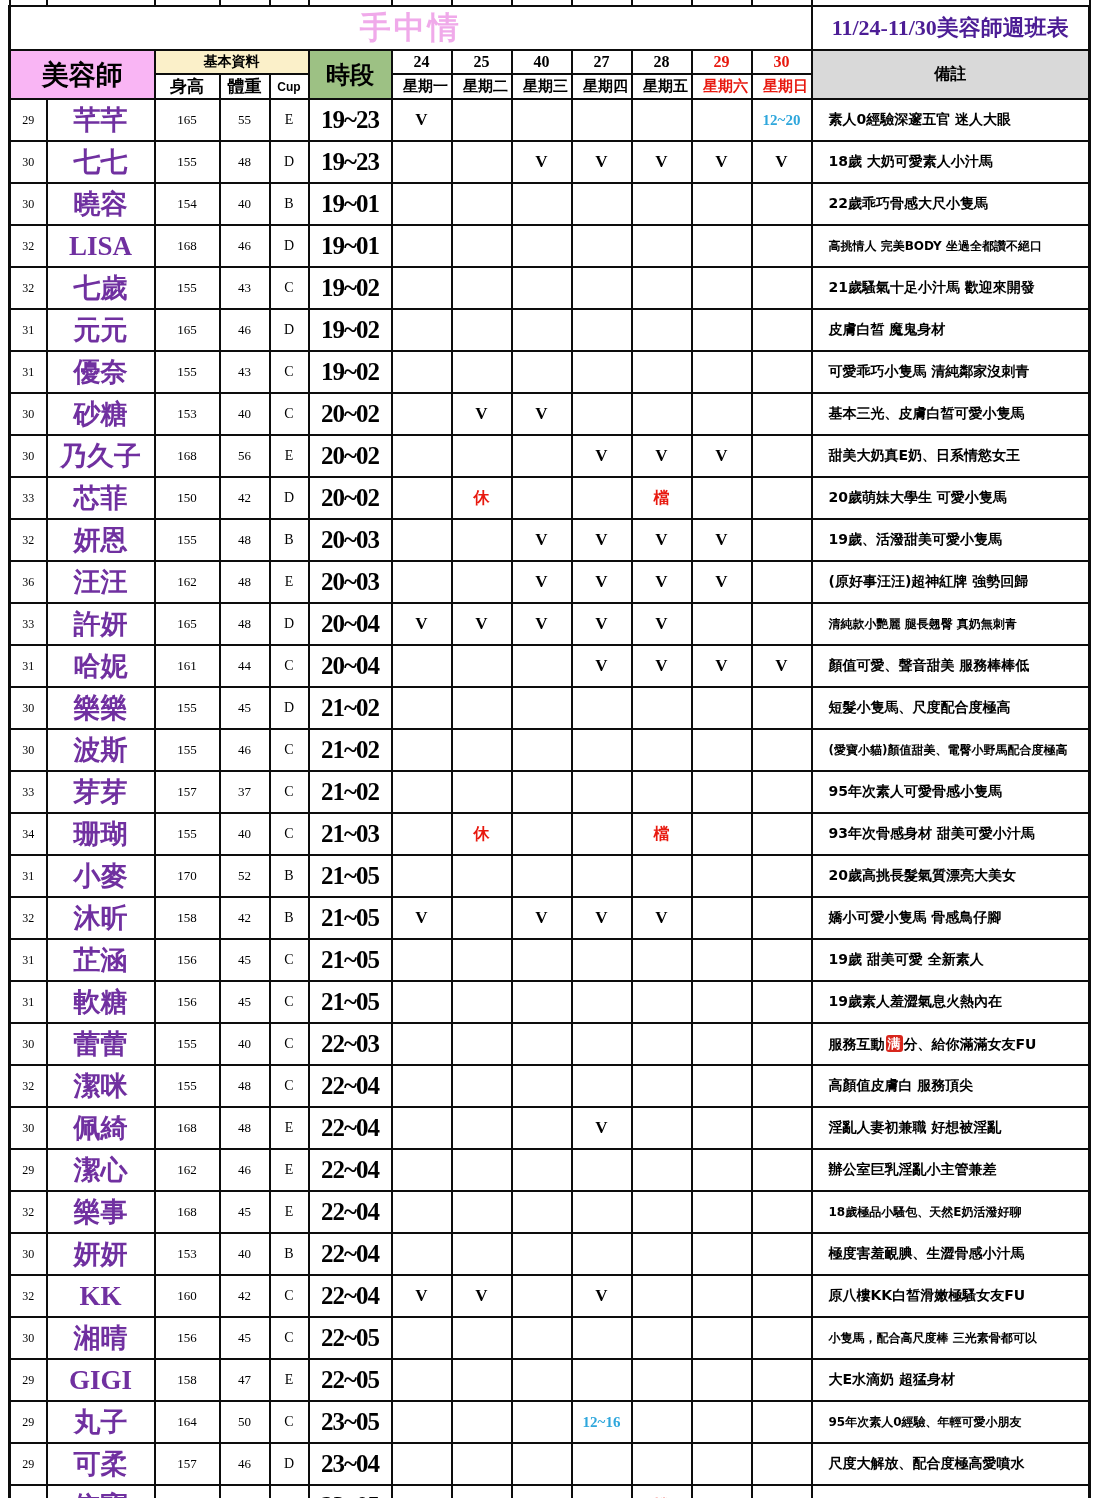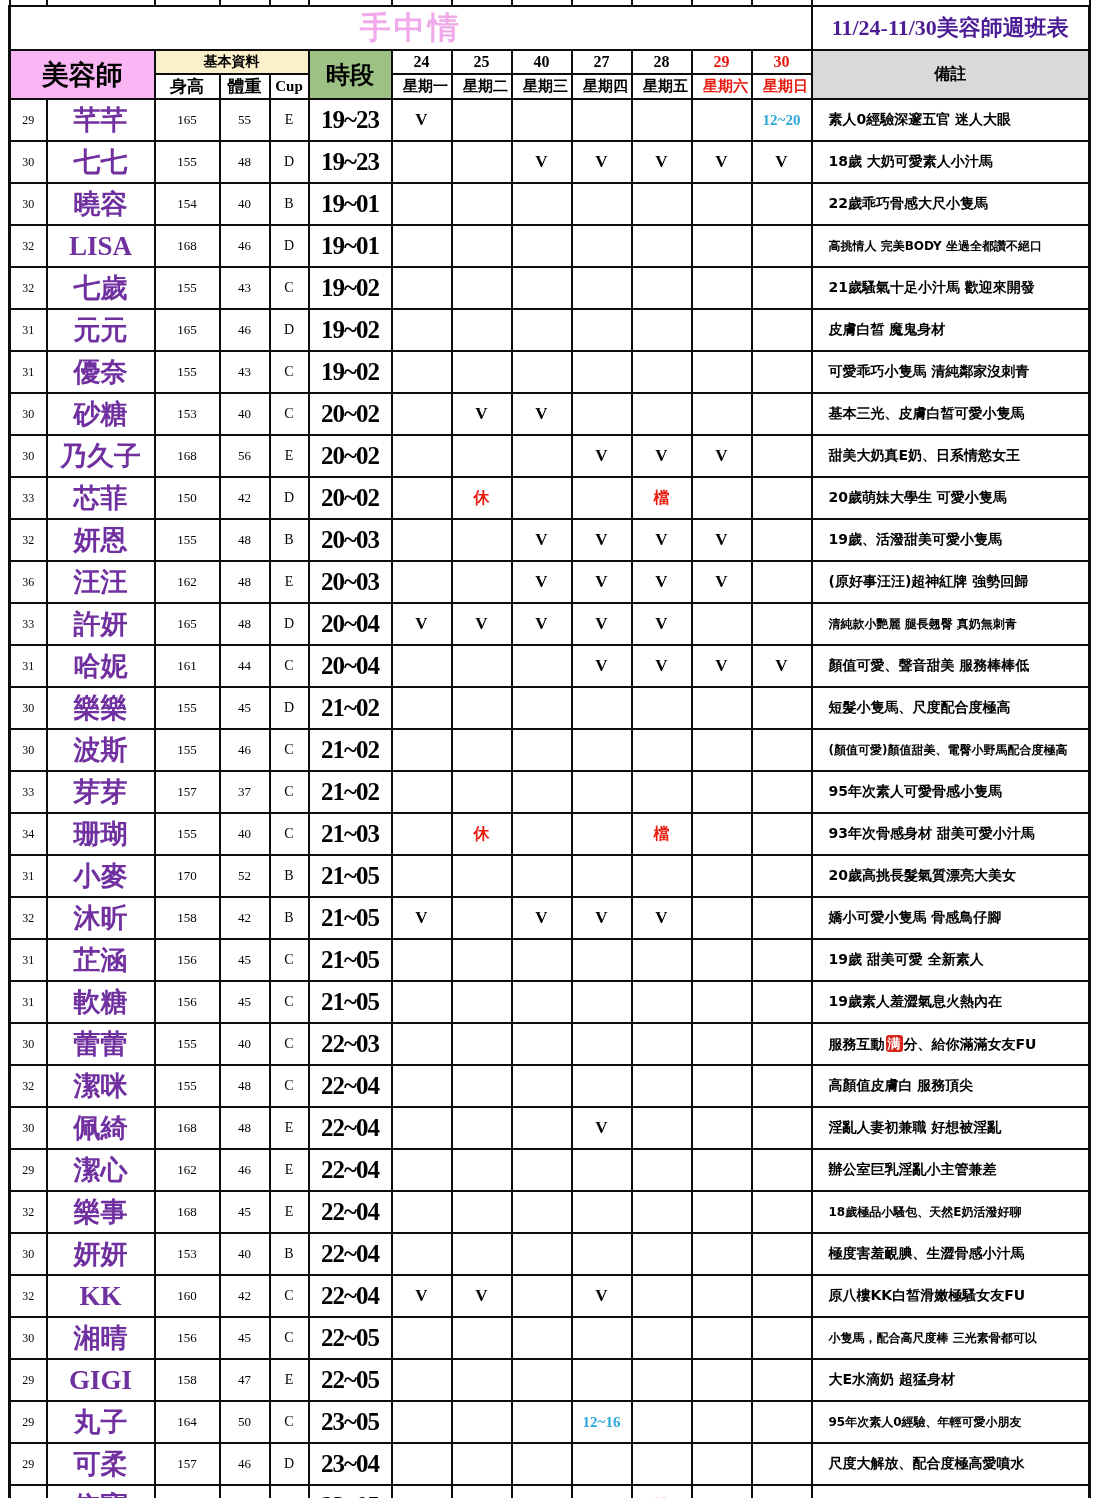--- a/index.html
+++ b/index.html
@@ -11,21 +11,21 @@
   table.sheet{border-collapse:collapse;table-layout:fixed;width:1080px;margin-left:8px;}
   td{border:2px solid var(--line);padding:0;overflow:hidden;white-space:nowrap;text-align:center;vertical-align:middle;background:#fff;}
   tr.strip td{height:5px;border-top:none;}
   td.title-cell{height:39px;border-left-width:3px;}
   td.week-cell{border-right-width:3px;}
   .title-text{font-size:31px;font-weight:bold;color:var(--title-pink);letter-spacing:3px;}
   .week-text{font-size:22px;font-weight:bold;color:#4c1d95;font-family:"Liberation Serif","DejaVu Sans",sans-serif;}
   td.h-staff{background:var(--staff-bg);font-size:27px;font-weight:bold;border-left-width:3px;}
   td.h-basic{background:var(--basic-bg);font-size:14px;font-weight:bold;height:22px;}
   td.h-sub{font-size:17px;font-weight:bold;height:22px;}
-  td.h-cup{font-family:Liberation Serif, serif;font-size:15px;font-weight:bold;border-radius:10px;}
+  td.h-cup{font-family:Liberation Sans, sans-serif;font-size:12px;font-weight:bold;border-radius:10px;}
   td.h-time{background:var(--time-bg);font-size:24px;font-weight:bold;}
   td.h-note{background:var(--note-bg);font-size:16px;font-weight:bold;border-right-width:3px;}
   td.h-date{font-family:"Liberation Serif",serif;font-size:16px;font-weight:bold;border-radius:9px;}
   td.h-wday{font-size:15px;font-weight:bold;padding-left:8px;}
   .red-text{color:var(--red);}
   td.c-age{font-family:"Liberation Serif",serif;font-size:12px;border-left-width:3px;height:40px;}
   td.c-name{font-family:"Liberation Serif","DejaVu Sans",sans-serif;font-size:27px;font-weight:bold;color:var(--purple);}
   td.c-num{font-family:"Liberation Serif",serif;font-size:13px;}
   td.c-cup{font-family:"Liberation Serif",serif;font-size:14px;}
   td.c-time{font-family:"Liberation Serif",serif;font-size:25px;font-weight:bold;letter-spacing:-1px;}
@@ -355,21 +355,21 @@
         <td class="c-num">46</td>
         <td class="c-cup">C</td>
         <td class="c-time">21~02</td>
         <td class="c-day"></td>
         <td class="c-day"></td>
         <td class="c-day"></td>
         <td class="c-day"></td>
         <td class="c-day"></td>
         <td class="c-day"></td>
         <td class="c-day"></td>
-        <td class="c-note small">(顏值可愛)顏值甜美、電臀小野馬配合度極高</td>
+        <td class="c-note small">(愛寶小貓)顏值甜美、電臀小野馬配合度極高</td>
       </tr>
       <tr>
         <td class="c-age">33</td>
         <td class="c-name">芽芽</td>
         <td class="c-num">157</td>
         <td class="c-num">37</td>
         <td class="c-cup">C</td>
         <td class="c-time">21~02</td>
         <td class="c-day"></td>
         <td class="c-day"></td>

